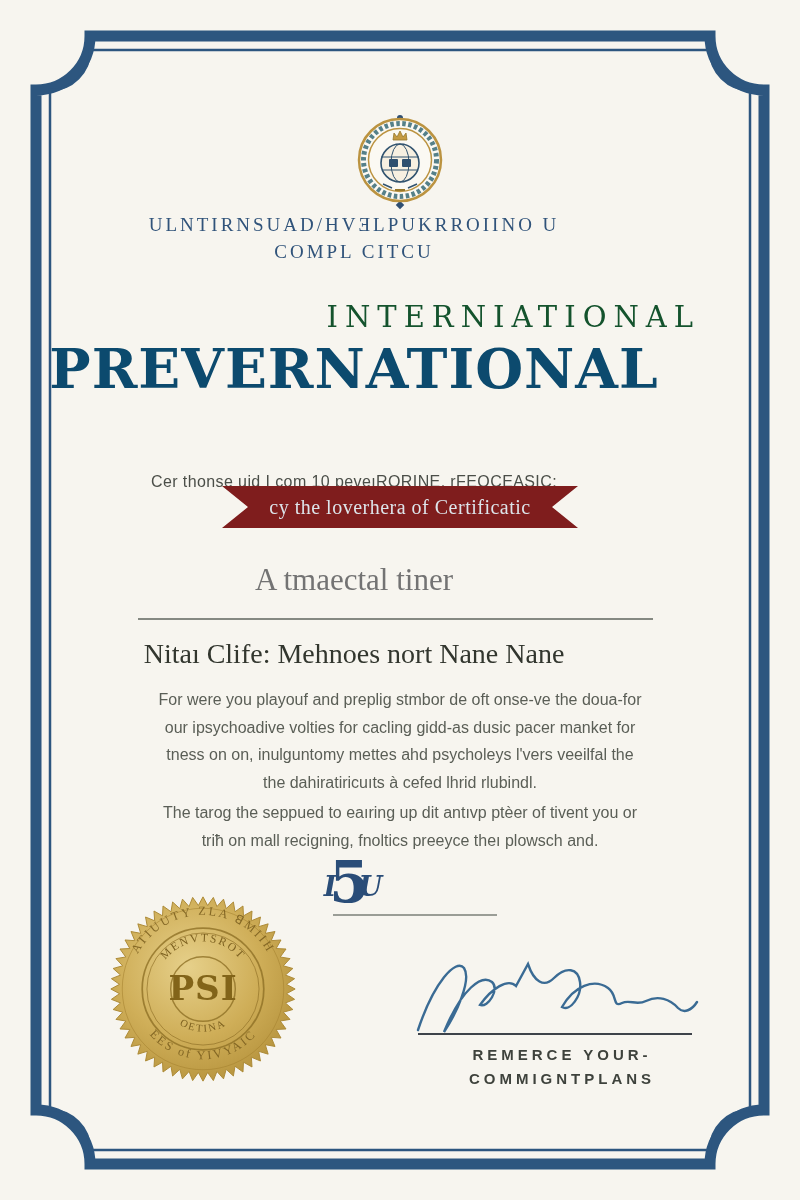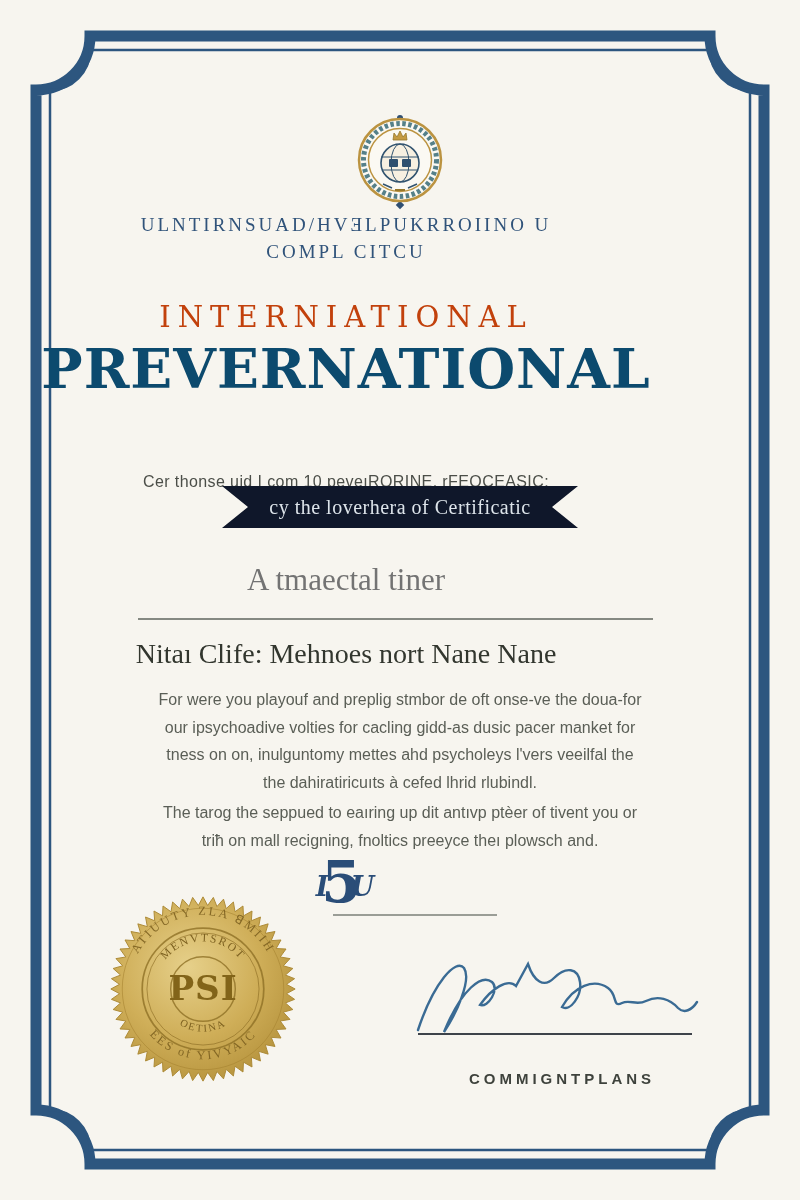--- a/index.html
+++ b/index.html
@@ -4,48 +4,49 @@
 <style>
   html,body{margin:0;padding:0;}
   body{
     width:800px;height:1200px;
     background:#f6f4ee;
     font-family:"Liberation Serif", serif;
     overflow:hidden;
   }
   #certificate{position:relative;width:800px;height:1200px;background:#f7f5ef;}
   .abs{position:absolute;}
-  .centerline{left:0;width:692px;text-align:center;}
+  .centerline{left:8px;width:692px;text-align:center;}
 
   
   #border-svg{left:0;top:0;width:800px;height:1200px;pointer-events:none;}
 
   
   .org-line{
     color:#30537a;letter-spacing:3px;font-size:19px;
     font-family:"Liberation Serif", serif;
   }
   .title-small{
-    color:#c2410c;font-size:29px;letter-spacing:7px;font-weight:500;
+    color:#14532d;font-size:29px;letter-spacing:7px;font-weight:500;
     font-family:"DejaVu Serif","Liberation Serif",serif;
+    text-align:right;
   }
   .title-big{
     color:#0c4a6e;font-size:55px;font-weight:bold;letter-spacing:1px;
     font-family:"DejaVu Serif","Liberation Serif",serif;
   }
   .subtitle{
     color:#4b4e48;font-size:16px;letter-spacing:.4px;
     font-family:"Liberation Sans", sans-serif;
     margin-top:25px;
   }
 
   
   .ribbon{
     left:222px;top:486px;width:356px;height:42px;
-    background:#0f172a;
+    background:#7f1d1d;
     clip-path:polygon(0 0,100% 0,calc(100% - 26px) 50%,100% 100%,0 100%,26px 50%);
     color:#dde4ea;font-size:20px;line-height:42px;text-align:center;
     font-family:"Liberation Serif",serif;letter-spacing:.5px;
   }
 
   
   .award-heading{color:#737373;font-size:31px;}
   .rule{background:#71756e;height:1.5px;opacity:.85;}
   .recipient{color:#32362e;font-size:28px;}
   .para{
@@ -166,15 +167,16 @@
   <svg class="abs" style="left:412px;top:952px" width="290" height="92" viewBox="0 0 290 92">
     <path d="M 6 78 C 22 30 44 6 52 16 C 60 28 44 62 32 80
              C 50 36 70 22 80 30 C 88 37 76 56 68 53
              C 80 36 96 26 104 34 L 116 12
              C 122 30 132 36 142 26 C 154 14 166 16 168 30
              C 170 44 158 60 150 55 C 162 34 182 26 196 36
              C 206 43 200 56 210 51 C 218 47 224 54 234 49
              C 246 43 258 47 266 56 C 272 62 280 58 285 50" fill="none" stroke="#3a6b94" stroke-width="2.4" stroke-linecap="round"></path>
   </svg>
   <div class="abs sig-line" style="top:1033px;left:418px;width:274px"></div>
+  <div class="abs sig-caption" style="top:1046px">REMERCE YOUR-</div>
   <div class="abs sig-caption" style="top:1070px">COMMIGNTPLANS</div>
 
 </div>
 
 </body></html>

